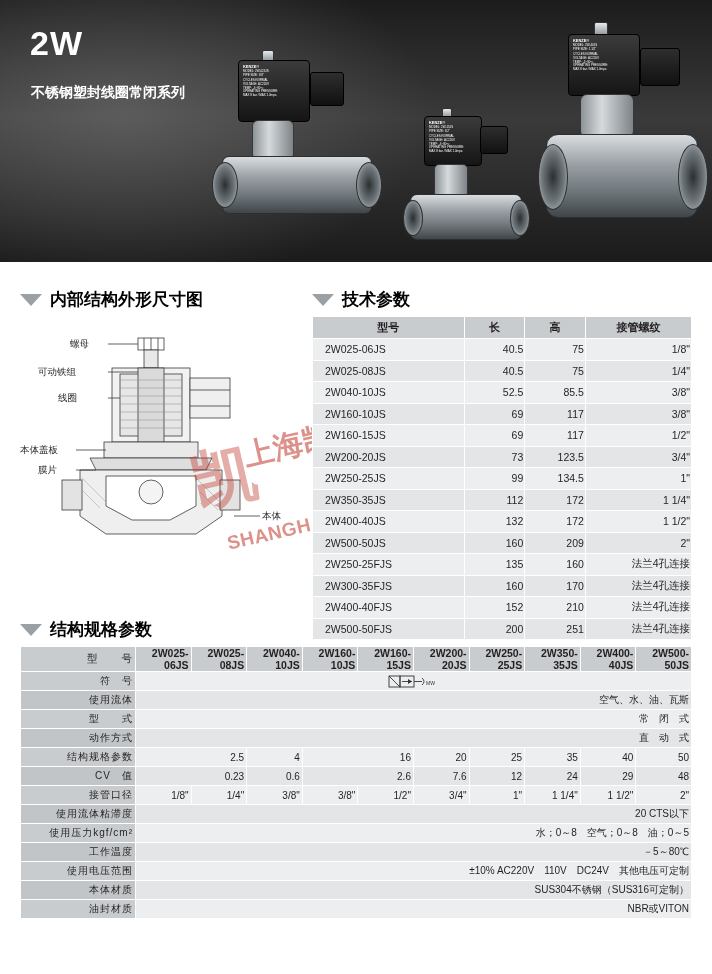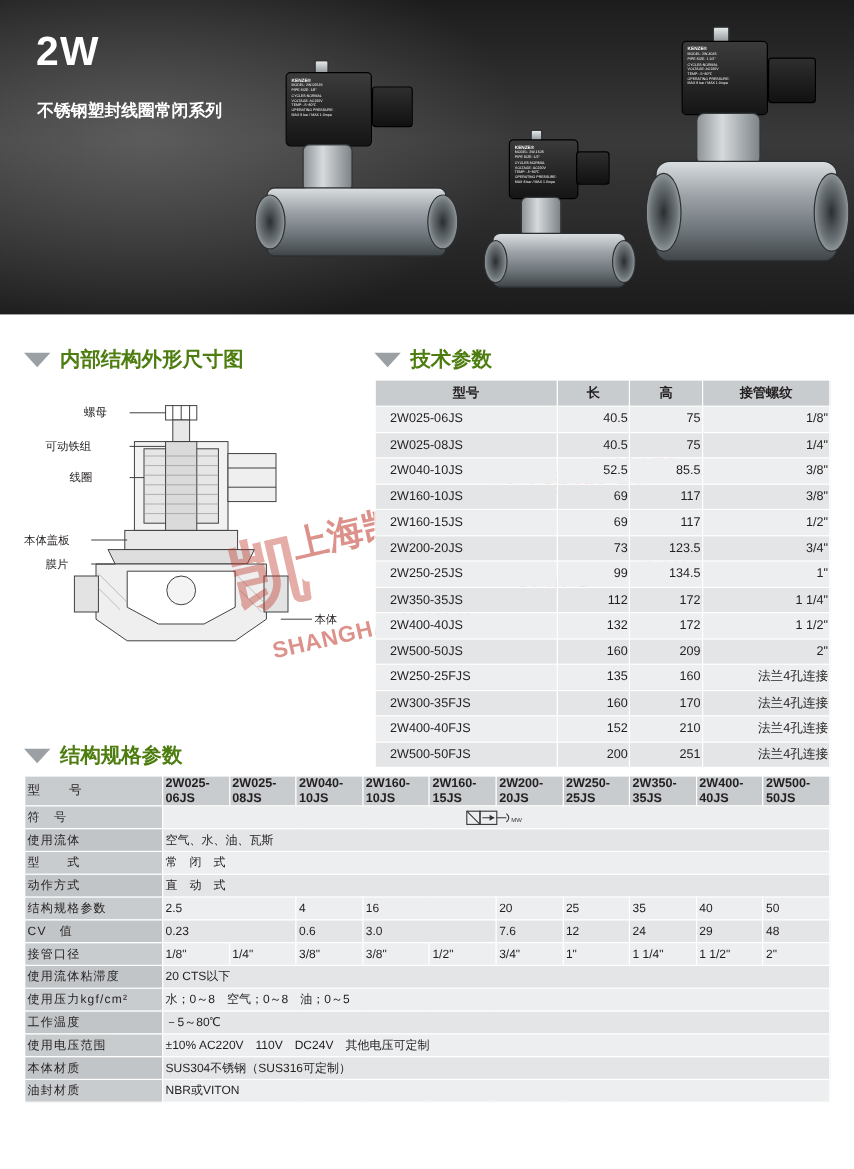--- a/index.html
+++ b/index.html
@@ -82,21 +82,21 @@
   .sec-head {
     position:absolute;
     display:flex; align-items:center; gap:8px;
   }
   .tri {
     width:0;height:0;
     border-left:11px solid transparent;
     border-right:11px solid transparent;
     border-top:12px solid #9aa0a4;
   }
-  .sec-title { font-size:17px; font-weight:bold; color:#4d7c0f; }
+  .sec-title { font-size:17px; font-weight:bold; color:#000000; }
 
   
   .diagram {
     position:absolute; left:20px; top:320px; width:300px; height:290px;
   }
   .dg-label {
     position:absolute; font-size:9.5px; color:#231f20; white-space:nowrap;
   }
 
   
@@ -118,21 +118,21 @@
   }
   .tech td.model { text-align:left; padding-left:12px; }
   .tech tr:nth-child(even) td { background:#e3e5e6; }
 
   .spec {
     position:absolute; left:20px; top:646px; width:672px;
     font-size:10px;
   }
   .spec th, .spec td {
     border:1px solid #ffffff;
-    text-align:left;
+    text-align:right;
     color:#231f20;
     height:19px;
     padding:0 2px;
   }
   .spec th { background:#c9ccce; font-weight:bold; font-size:10.5px; }
   .spec td { background:#eceeef; }
   .spec tr:nth-child(even) td { background:#e3e5e6; }
   .spec td.rowhdr, .spec th.rowhdr {
     background:#c9ccce; font-weight:normal; width:115px; letter-spacing:1px;
   }
@@ -471,21 +471,21 @@
         <td colspan="1">20</td>
         <td colspan="1">25</td>
         <td colspan="1">35</td>
         <td colspan="1">40</td>
         <td colspan="1">50</td>
       </tr>
       <tr>
         <td class="rowhdr">CV　值</td>
         <td colspan="2">0.23</td>
         <td colspan="1">0.6</td>
-        <td colspan="2">3.0</td>
+        <td colspan="2">2.6</td>
         <td colspan="1">7.6</td>
         <td colspan="1">12</td>
         <td colspan="1">24</td>
         <td colspan="1">29</td>
         <td colspan="1">48</td>
       </tr>
       <tr>
         <td class="rowhdr">接管口径</td>
         <td colspan="1">1/8"</td>
         <td colspan="1">1/4"</td>

